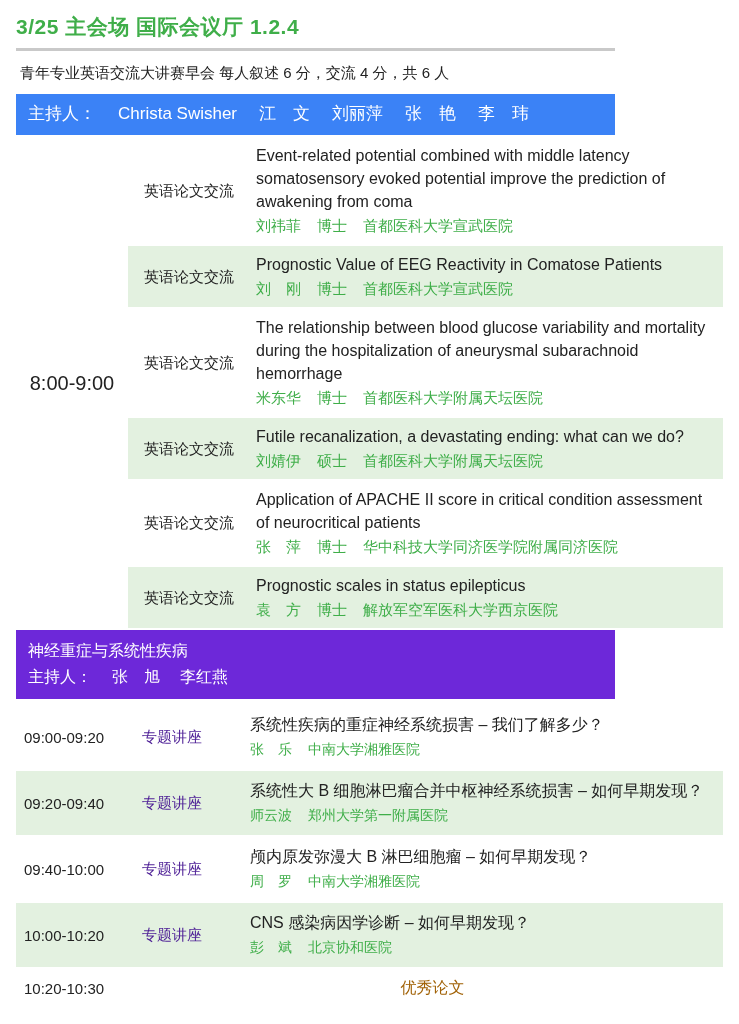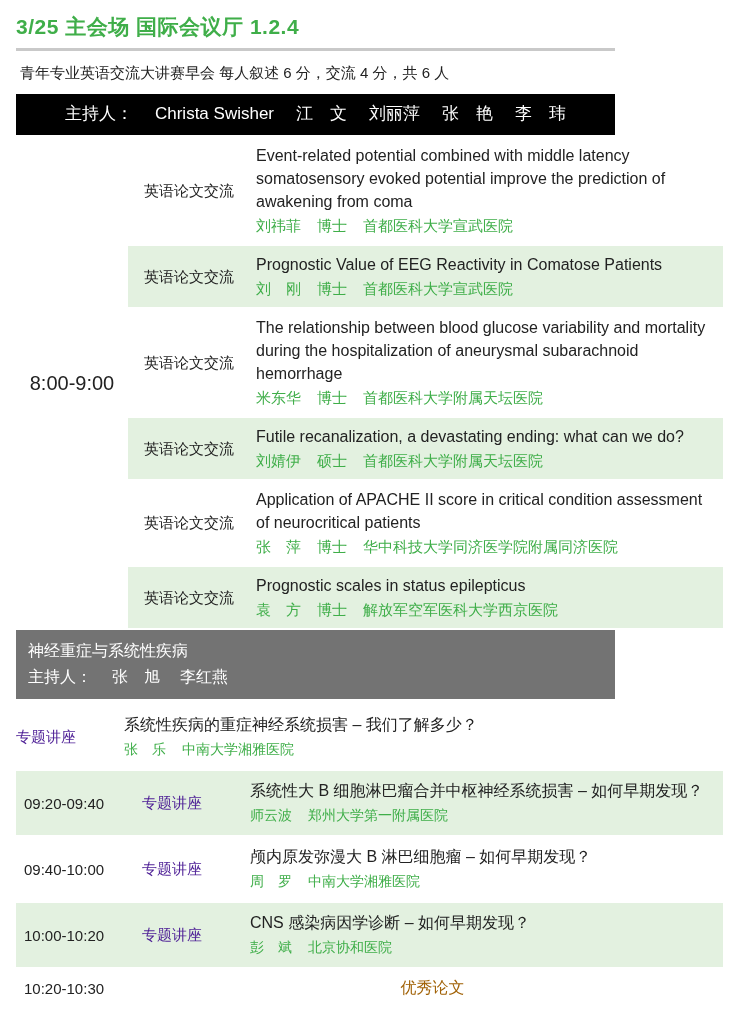--- a/index.html
+++ b/index.html
@@ -30,30 +30,29 @@
     margin-bottom: 9px;
   }
   .subtitle {
     color: #222222;
     font-size: 15px;
     line-height: 22px;
     padding: 2px 0 10px 4px;
   }
   
   .green-band {
-    background: #000000;
+    background: #3b82f6;
     color: #ffffff;
     font-size: 17px;
     line-height: 22px;
     padding: 9px 12px 10px 12px;
-    text-align: center;
   }
   .green-band .seg { margin-right: 22px; white-space: nowrap; }
   .green-band .seg:last-child { margin-right: 0; }
-  .band-block { background: #737373; color: #fff; padding: 8px 12px 9px 12px; }
+  .band-block { background: #6d28d9; color: #fff; padding: 8px 12px 9px 12px; }
   .band-block .line1 { font-size: 16px; line-height: 26px; font-weight: normal; }
   .band-block .line2 { font-size: 16px; line-height: 26px; }
   .band-block .line2 .nm { margin-right: 20px; }
 
   
   .session {
     display: flex;
     width: 707px;
   }
   .time-cell {
@@ -231,20 +230,21 @@
   <div class="band-block">
     <div class="line1">神经重症与系统性疾病</div>
     <div class="line2">
       <span class="nm">主持人：</span><span class="nm">张　旭</span><span class="nm">李红燕</span>
     </div>
   </div>
 
   <div class="spacer6"></div>
 
   <div class="lrow plain">
+    <div class="ltime">09:00-09:20</div>
     <div class="ltype">专题讲座</div>
     <div class="lbody">
       <div class="ltitle">系统性疾病的重症神经系统损害 – 我们了解多少？</div>
       <div class="lspk">
         <span class="nm">张　乐</span><span class="org">中南大学湘雅医院</span>
       </div>
     </div>
   </div>
 
   <div class="lrow alt">

